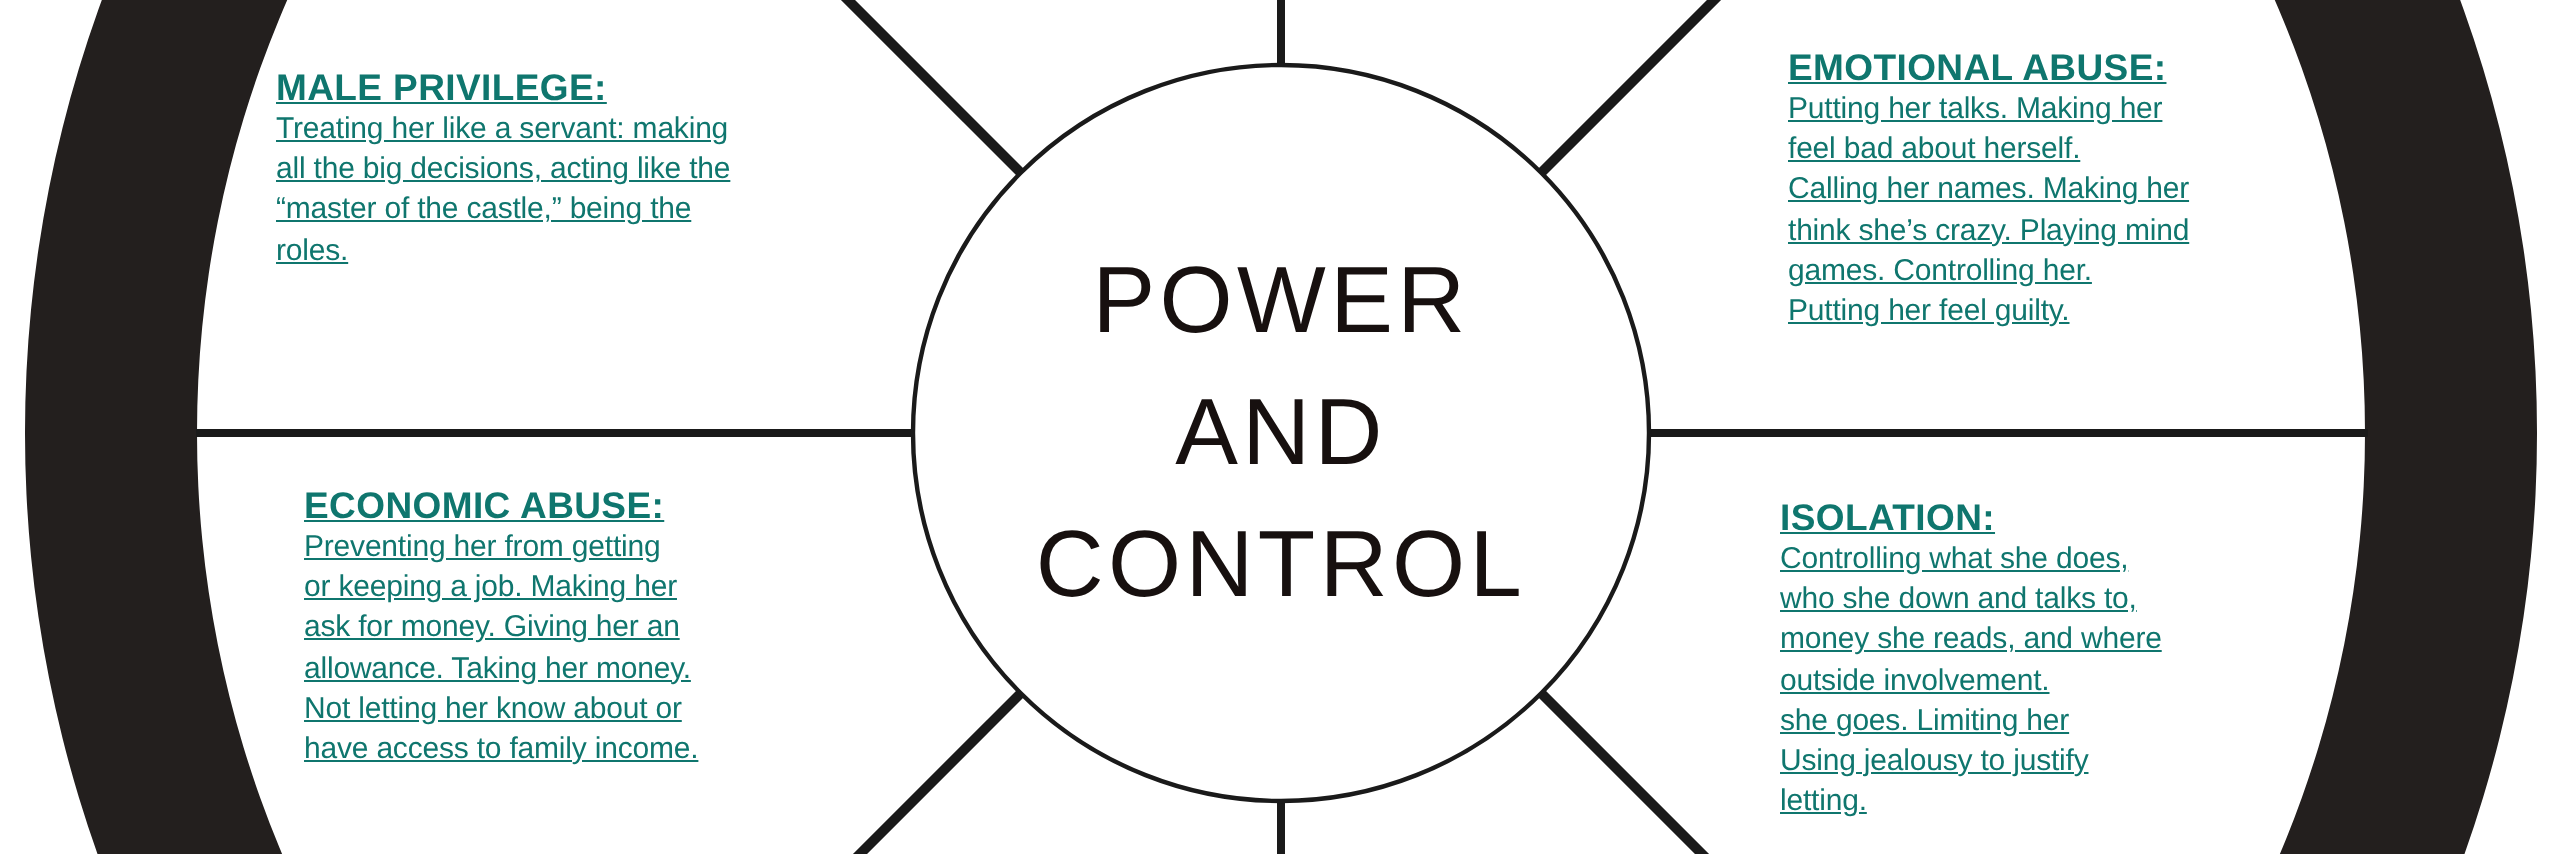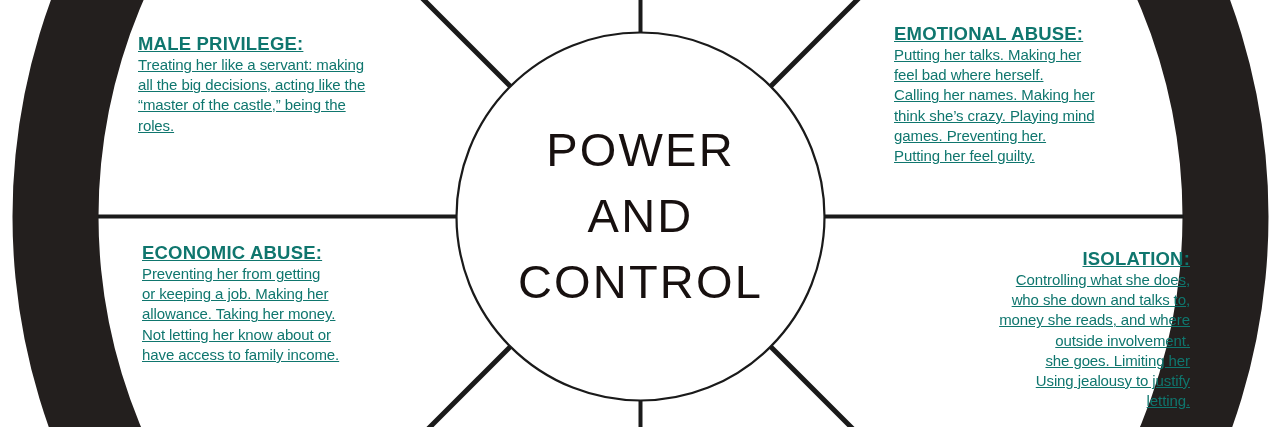--- a/index.html
+++ b/index.html
@@ -54,22 +54,22 @@
     margin: 0;
     letter-spacing: -0.1px;
   }
   .quadrant .q-body .q-line {
     display: block;
     white-space: nowrap;
   }
 
   #q-male-privilege   { left: 138px; top: 33px;  width: 330px; }
   #q-emotional-abuse  { left: 858px; top: 23px;  width: 330px; margin-left: 36px; }
-  #q-economic-abuse   { left: 142px; top: 242px; width: 318px; }
-  #q-isolation        { left: 890px; top: 248px; width: 300px; text-align: right; }
+  #q-economic-abuse   { left: 152px; top: 242px; width: 318px; }
+  #q-isolation        { left: 890px; top: 248px; width: 300px; }
 </style>
 </head>
 <body>
 
 <div id="wheel-root">
 
   <svg id="wheel-svg" viewBox="0 0 1280 427">
 
     <g>
       <path d="M 640.5 216.5 m -628 0 a 628 628 0 1 0 1256 0 a 628 628 0 1 0 -1256 0 Z
@@ -109,33 +109,34 @@
       <span class="q-line">all the big decisions, acting like the</span>
       <span class="q-line">“master of the castle,” being the</span>
       <span class="q-line">roles.</span>
     </p>
   </div>
 
   <div class="quadrant" id="q-emotional-abuse">
     <p class="q-title">EMOTIONAL ABUSE:</p>
     <p class="q-body">
       <span class="q-line">Putting her talks.  Making her</span>
-      <span class="q-line">feel bad where herself.</span>
+      <span class="q-line">feel bad about herself.</span>
       <span class="q-line">Calling her names.  Making her</span>
       <span class="q-line">think she’s crazy.  Playing mind</span>
-      <span class="q-line">games.  Preventing her.</span>
+      <span class="q-line">games.  Controlling her.</span>
       <span class="q-line">Putting her feel guilty.</span>
     </p>
   </div>
 
   <div class="quadrant" id="q-economic-abuse">
     <p class="q-title">ECONOMIC ABUSE:</p>
     <p class="q-body">
       <span class="q-line">Preventing her from getting</span>
       <span class="q-line">or keeping a job.  Making her</span>
+      <span class="q-line">ask for money.  Giving her an</span>
       <span class="q-line">allowance.  Taking her money.</span>
       <span class="q-line">Not letting her know about or</span>
       <span class="q-line">have access to family income.</span>
     </p>
   </div>
 
   <div class="quadrant" id="q-isolation">
     <p class="q-title">ISOLATION:</p>
     <p class="q-body">
       <span class="q-line">Controlling what she does,</span>

